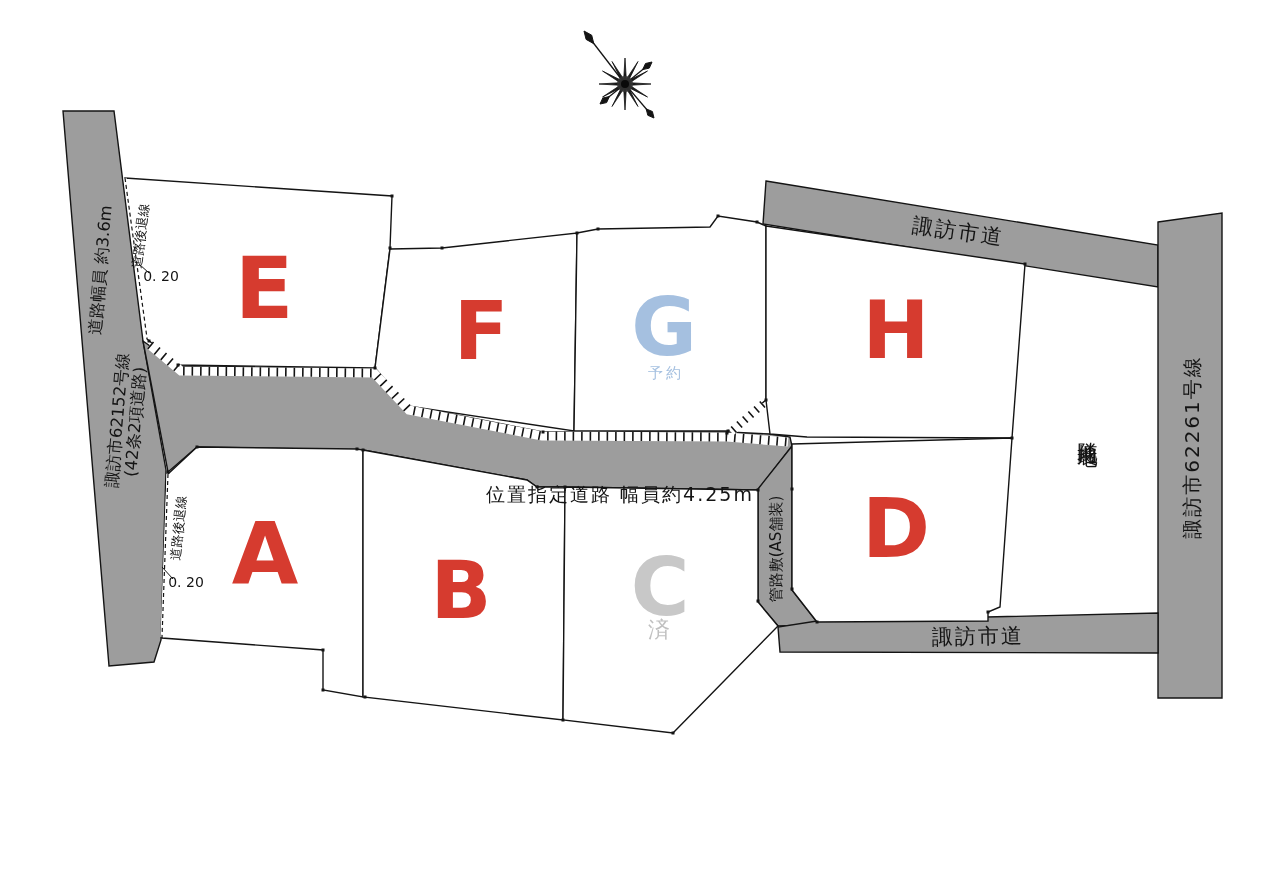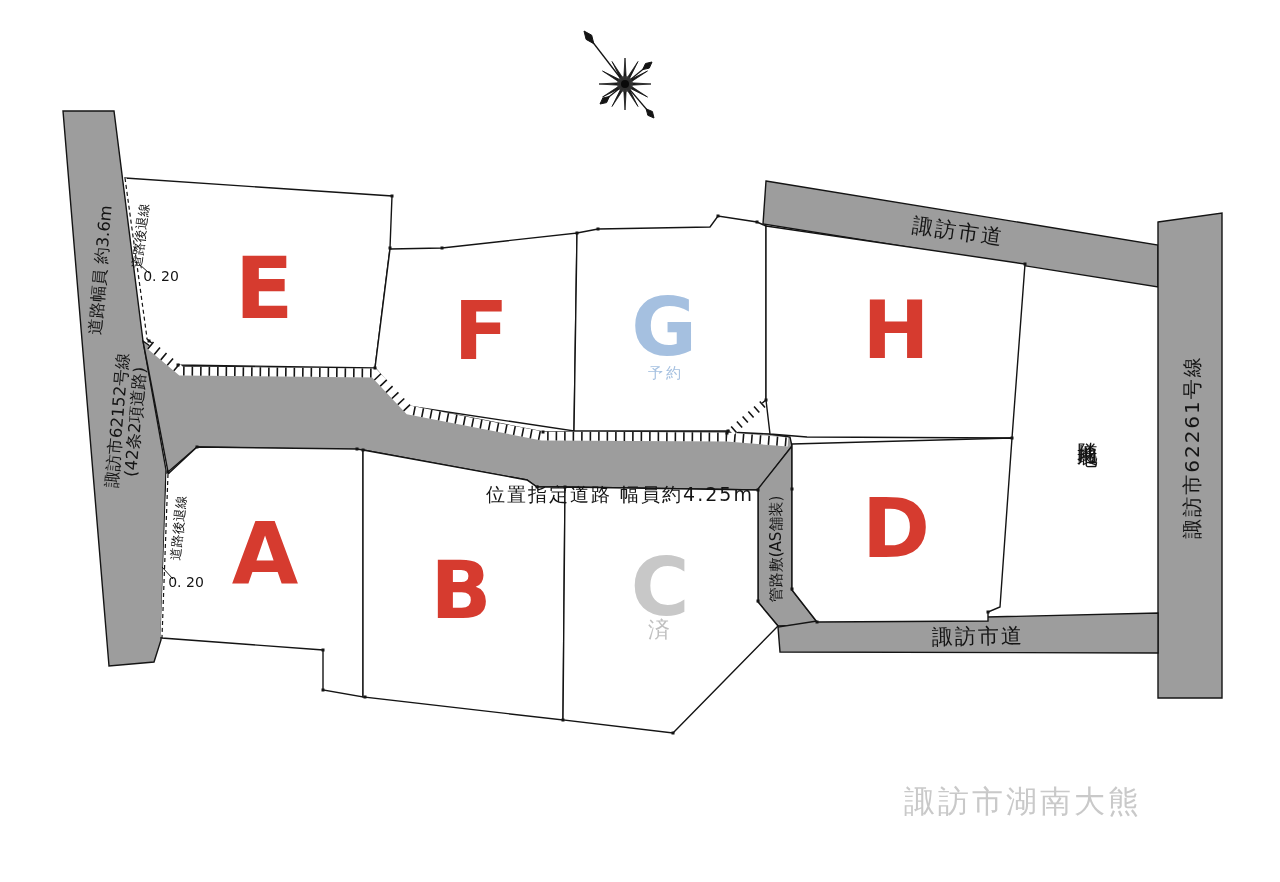--- a/index.html
+++ b/index.html
@@ -104,15 +104,14 @@
     <div>(42条2項道路)</div>
   </div>
   <div class="lbl" style="left:101px;top:270px;font-size:16.5px;transform:translate(-50%,-50%) rotate(-85deg);">道路幅員 約3.6m</div>
 
   <div class="lbl" style="left:141px;top:236px;font-size:13px;transform:translate(-50%,-50%) rotate(-83deg);">道路後退線</div>
   <div class="lbl" style="left:161px;top:277px;font-size:14px;transform:translate(-50%,-50%);">0. 20</div>
   <div class="lbl" style="left:179px;top:528px;font-size:13px;transform:translate(-50%,-50%) rotate(-84deg);">道路後退線</div>
   <div class="lbl" style="left:186px;top:583px;font-size:14px;transform:translate(-50%,-50%);">0. 20</div>
   <div class="lbl vert-upright" style="left:1088px;top:430px;font-size:20px;transform:translate(-50%,-50%);">隣地農地</div>
 
-  <div class="lbl loc" style="left:1023px;top:801px;font-size:31px;transform:translate(-50%,-50%);">諏訪市湖南大熊</div>
 
 </div>
 
 </body></html>

